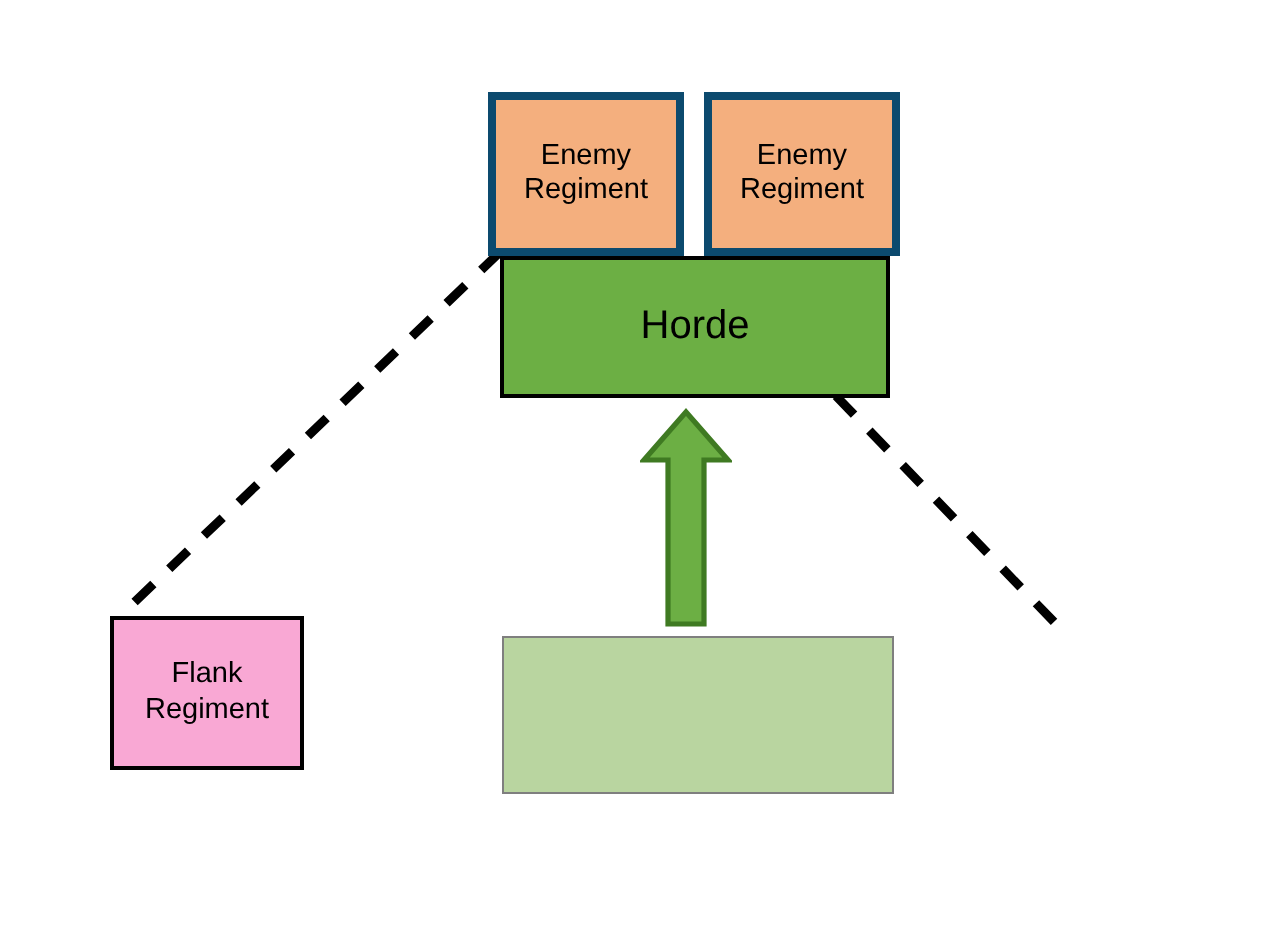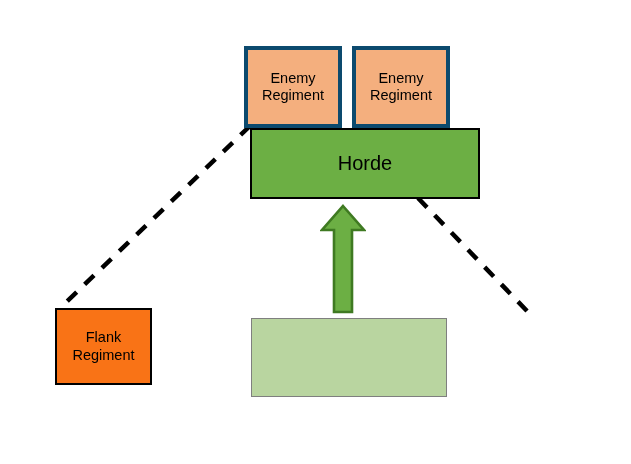--- a/index.html
+++ b/index.html
@@ -37,30 +37,30 @@
   .enemy-box {
     background: #F4AF7E;
     border: 4px solid #0c4a6e;
     font-size: 14.5px;
   }
   #enemy-left  { left: 244px; top: 46px;  width: 98px;  height: 82px; }
   #enemy-right { left: 352px; top: 46px;  width: 98px;  height: 82px; }
 
   
   #horde-box {
-    left: 250px; top: 128px; width: 230px; height: 71px;
+    left: 250px; top: 128px; width: 195px; height: 71px;
     background: #6CAF44;
     border: 2px solid #000000;
     font-size: 20px;
   }
 
   
   #flank-box {
     left: 55px; top: 308px; width: 97px; height: 77px;
-    background: #f97316;
+    background: #f9a8d4;
     border: 2px solid #000000;
     font-size: 14.5px;
   }
 
   
   #reserve-box {
     left: 251px; top: 318px; width: 196px; height: 79px;
     background: #B9D5A0;
     border: 1px solid #7F7F7F;
   }

